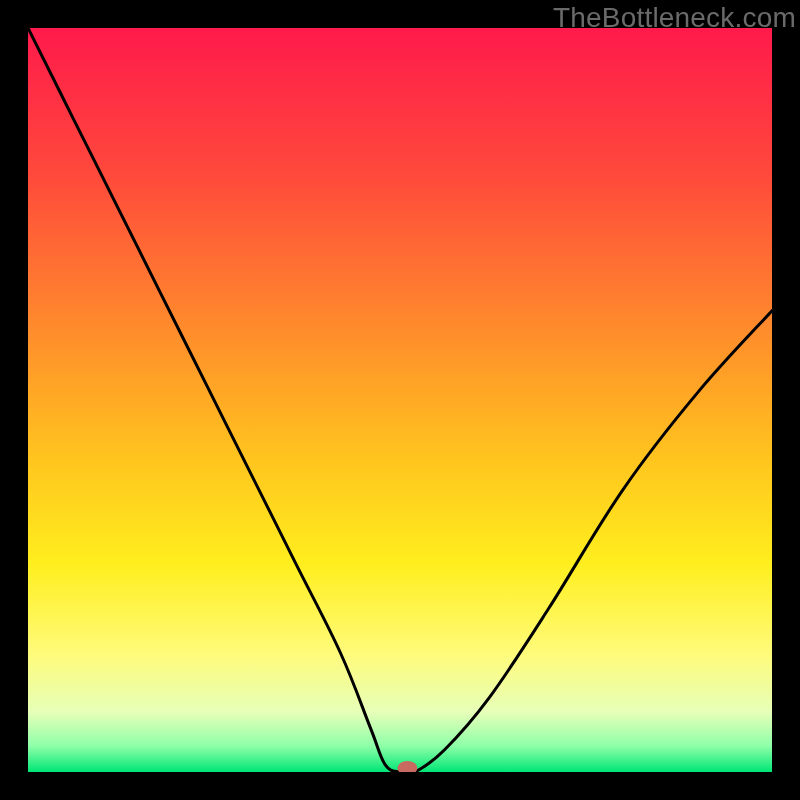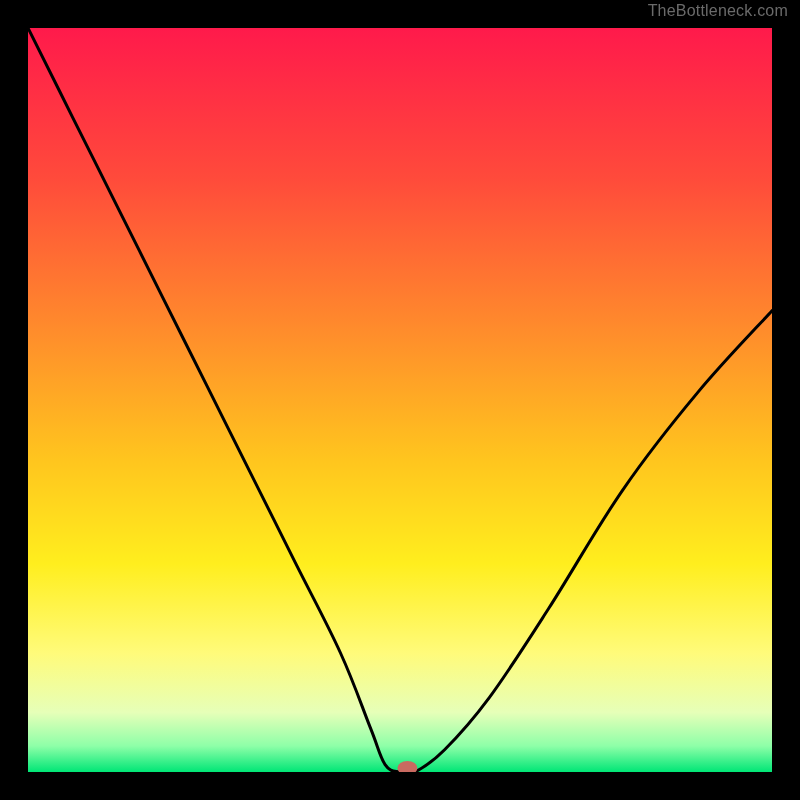--- a/index.html
+++ b/index.html
@@ -13,23 +13,23 @@
   }
   .outer {
     width: 800px;
     height: 800px;
     background: #000;
     position: relative;
   }
   .watermark {
     position: absolute;
     top: 2px;
-    right: 12px;
+    right: 4px;
     color: #6a6a6a;
-    font-size: 16px;
+    font-size: 28px;
     font-weight: 500;
     letter-spacing: 0.2px;
   }
   .plot {
     position: absolute;
     left: 28px;
     top: 28px;
     width: 744px;
     height: 744px;
   }

